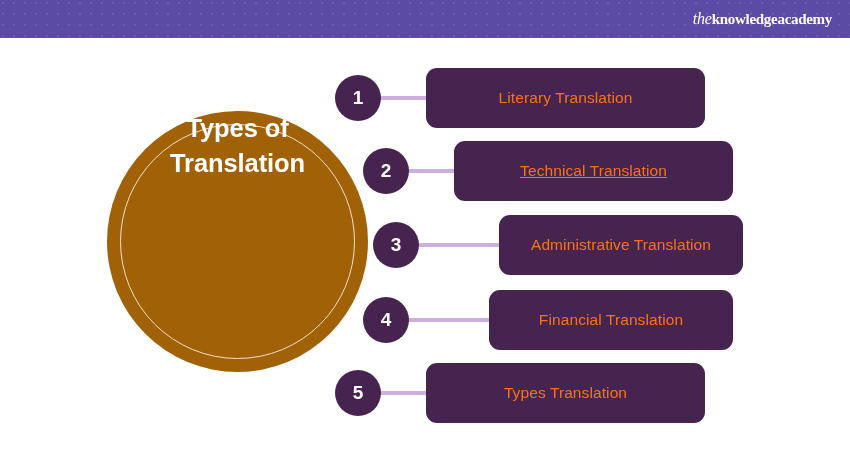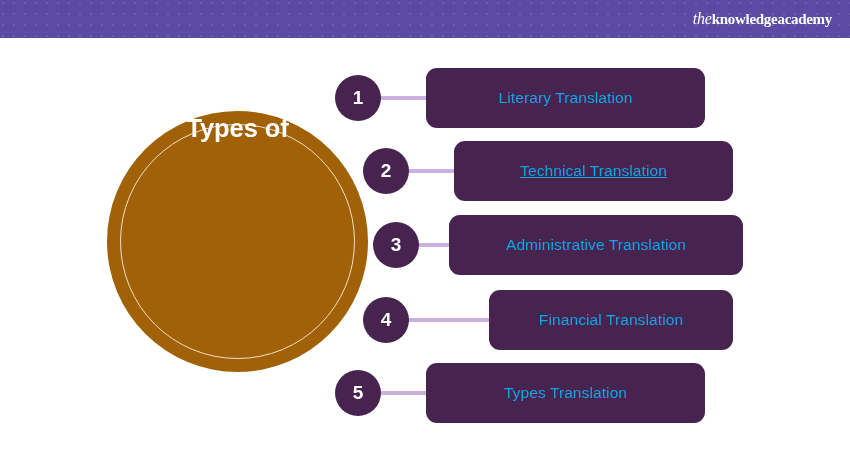--- a/index.html
+++ b/index.html
@@ -118,60 +118,61 @@
     height: 4px;
     background: #cbb0dd;
     flex: 1 1 auto;
     margin-left: -2px;
     margin-right: -2px;
   }
   .row-box {
     height: 60px;
     border-radius: 11px;
     background: #472450;
-    color: #0ea5e9;
+    color: #f97316;
     display: flex;
     align-items: center;
     justify-content: center;
     font-size: 15.5px;
     letter-spacing: 0.1px;
     box-sizing: border-box;
     padding: 0 18px;
     white-space: nowrap;
     z-index: 2;
   }
 
   
   #type-row-1 { left: 335px; top: 30px;  width: 370px; }
   #type-row-2 { left: 363px; top: 103px; width: 370px; }
   #type-row-3 { left: 373px; top: 177px; width: 370px; }
   #type-row-4 { left: 363px; top: 252px; width: 370px; }
   #type-row-5 { left: 335px; top: 325px; width: 370px; }
 
   #type-row-1 .row-box { width: 279px; }
   #type-row-2 .row-box { width: 279px; text-decoration: underline; }
-  #type-row-3 .row-box { width: 294px; }
+  #type-row-3 .row-box { width: 244px; }
   #type-row-4 .row-box { width: 244px; }
   #type-row-5 .row-box { width: 279px; }
 </style>
 </head>
 <body>
 
 <div id="header-bar">
   <div id="brand-logo">
     <span class="brand-the">the</span><span class="brand-knowledge">knowledge</span><span class="brand-academy">academy</span>
   </div>
 </div>
 
 <div id="diagram-canvas">
 
   <div id="central-circle">
     <div id="central-circle-ring"></div>
     <div id="central-circle-title">
       <span>Types of</span><br>
+      <span>Translation</span>
     </div>
   </div>
 
   <div class="type-row" id="type-row-1">
     <div class="row-badge">1</div>
     <div class="row-connector"></div>
     <div class="row-box">Literary Translation</div>
   </div>
 
   <div class="type-row" id="type-row-2">

